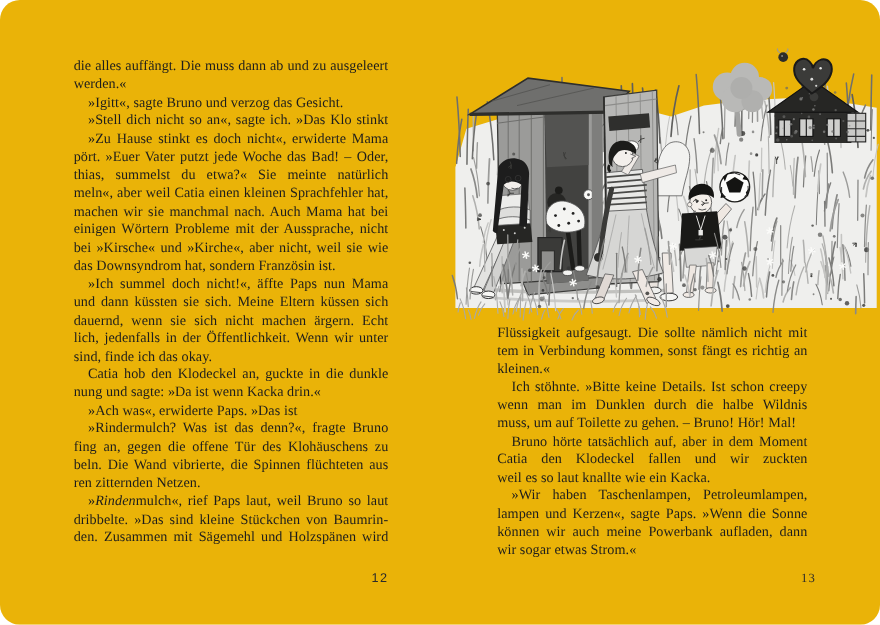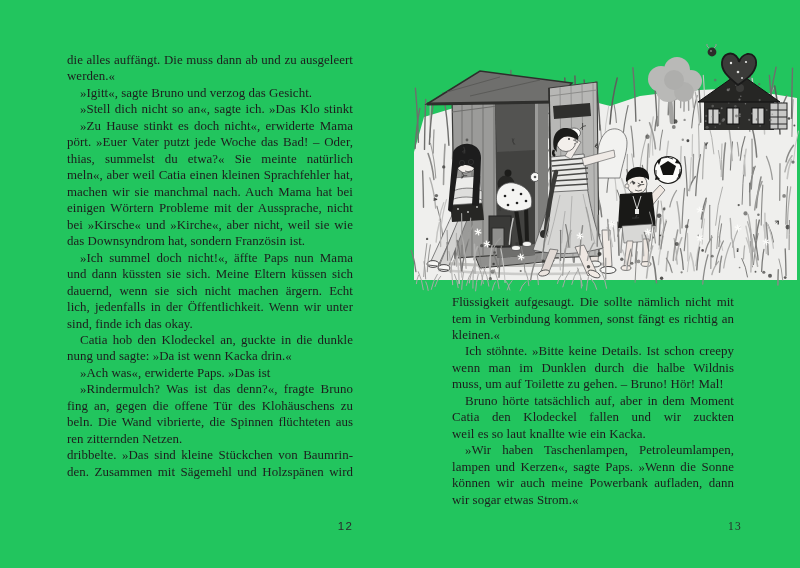--- a/index.html
+++ b/index.html
@@ -1,17 +1,17 @@
 <!DOCTYPE html>
 <html><head>
 <meta charset="utf-8">
 <style>
   html,body{margin:0;padding:0;background:#ffffff;}
-  #stage{position:relative;width:800px;height:568px;background:#22c55e;overflow:hidden;
-         font-family:"Liberation Serif","DejaVu Serif",serif;color:#1d1d1d;}
+  #stage{position:relative;width:800px;height:568px;background:#eab308;overflow:hidden;
+         font-family:"Liberation Serif","DejaVu Serif",serif;color:#1d1d1d;border-radius:18px;}
   .textcol{position:absolute;font-size:12.9px;line-height:16.42px;letter-spacing:0.05px;}
   .textcol .line{white-space:normal;overflow:hidden;max-height:16.5px;}
   .textcol .line.j{text-align:justify;text-align-last:justify;}
   .textcol .line.ind{text-indent:13px;}
   #left-text{left:67px;top:52px;width:286px;}
   #right-text{left:452px;top:294px;width:282px;}
   .pagenum{position:absolute;top:520px;font-family:"Liberation Sans","DejaVu Sans",sans-serif;
            font-size:11.5px;letter-spacing:1.2px;color:#2b2b2b;text-align:right;}
   #pagenum-left{left:67px;width:286px;}
   #pagenum-right{left:460px;width:282px;font-family:Liberation Serif, serif;}
@@ -40,20 +40,21 @@
       <div class="line j">dauernd, wenn sie sich nicht machen ärgern. Echt pein-</div>
       <div class="line j">lich, jedenfalls in der Öffentlichkeit. Wenn wir unter uns</div>
       <div class="line">sind, finde ich das okay.</div>
       <div class="line j ind">Catia hob den Klodeckel an, guckte in die dunkle Öff-</div>
       <div class="line">nung und sagte: »Da ist wenn Kacka drin.«</div>
       <div class="line ind">»Ach was«, erwiderte Paps. »Das ist Rindenmulch.«</div>
       <div class="line j ind">»Rindermulch? Was ist das denn?«, fragte Bruno und</div>
       <div class="line j">fing an, gegen die offene Tür des Klohäuschens zu drib-</div>
       <div class="line j">beln. Die Wand vibrierte, die Spinnen flüchteten aus ih-</div>
       <div class="line">ren zitternden Netzen.</div>
+      <div class="line j ind">»<i>Rinden</i>mulch«, rief Paps laut, weil Bruno so laut</div>
       <div class="line j">dribbelte. »Das sind kleine Stückchen von Baumrin-</div>
       <div class="line j">den. Zusammen mit Sägemehl und Holzspänen wird die</div>
     </div>
   <div id="pagenum-left" class="pagenum">12</div>
 
   <svg id="illu" viewBox="410 40 390 258" xmlns="http://www.w3.org/2000/svg">
     <g id="g-meadow-base">
       <path d="M414,152 L424,117 L470,103 L560,93 L610,106 L640,96 L680,91 L720,89 L760,92 L797,98 L797,280 L414,280 Z" fill="#efefed"></path>
     </g>
     <g id="g-blades-bg">

